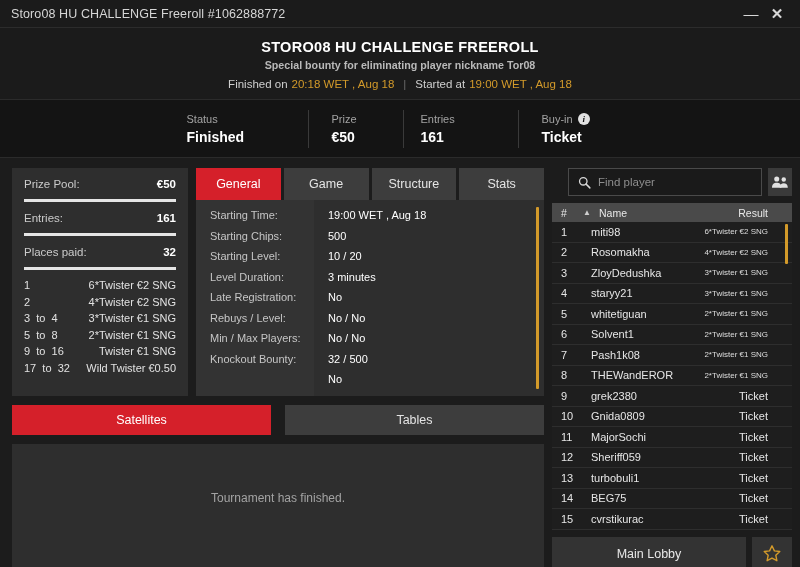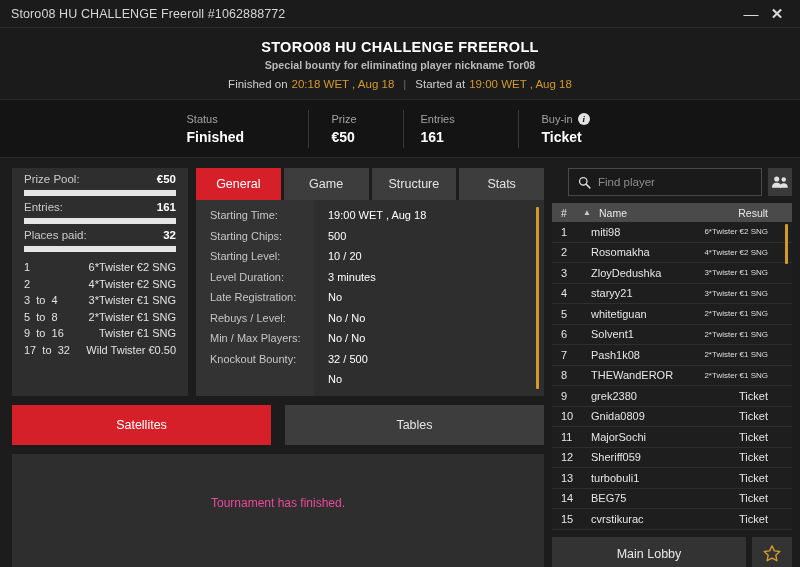--- a/index.html
+++ b/index.html
@@ -102,21 +102,21 @@
   .left-col { width: 532px; display: flex; flex-direction: column; gap: 9px; }
   .top-row { display: flex; gap: 8px; height: 228px; }
 
   
   .prizepool {
     width: 176px; background: #2e2e2e; padding: 0 12px;
     display: flex; flex-direction: column;
   }
   .pp-row {
     display: flex; justify-content: space-between; align-items: center;
-    height: 28px; border-bottom: 6px solid #e5e5e5;
+    height: 34px; border-bottom: 3px solid #e5e5e5;
     font-size: 11.5px; color: #cbcbcb;
   }
   .pp-row .val { color: #ffffff; font-weight: bold; }
   .pp-payouts { padding-top: 7px; }
   .payout {
     display: flex; justify-content: space-between; align-items: baseline;
     font-size: 11px; color: #e2e2e2; line-height: 16.5px;
   }
   .payout .place { white-space: pre; }
   .payout .prize { white-space: nowrap; }
@@ -140,31 +140,31 @@
     height: 20.5px; font-size: 11px; color: #c6c6c6;
     padding-left: 14px; white-space: nowrap;
   }
   .tc-values .tc-line { color: #ffffff; padding-left: 0; }
   .vscroll-track {
     position: absolute; right: 5px; top: 7px; bottom: 7px; width: 3px;
   }
   .vscroll-thumb { width: 3px; background: #d39a2a; border-radius: 1px; }
 
   
-  .bottom-tabs { display: flex; gap: 14px; height: 40px; justify-content: center; }
+  .bottom-tabs { display: flex; gap: 14px; height: 30px; justify-content: center; }
   .btab {
     flex: 1; display: flex; align-items: center; justify-content: center;
     background: #3d3d3d; color: #e4e4e4; font-size: 12.5px; cursor: default;
   }
   .btab.active { background: #d5202a; color: #ffffff; }
   .bottom-content {
     flex: 1; background: #2e2e2e;
     display: flex; align-items: center; justify-content: center;
   }
-  .finished-msg { font-size: 12px; color: #ec4899; margin-top: -18px; }
+  .finished-msg { font-size: 12px; color: #a3a3a3; margin-top: -18px; }
 
   
   .right-col { width: 240px; display: flex; flex-direction: column; gap: 7px; }
   .search-row { display: flex; gap: 6px; height: 28px; padding-left: 16px; }
   .search-box {
     flex: 1; background: #1a1a1a; border: 1px solid #4a4a4a;
     display: flex; align-items: center; gap: 7px; padding: 0 9px;
   }
   .search-box input {
     flex: 1; background: transparent; border: none; outline: none;

